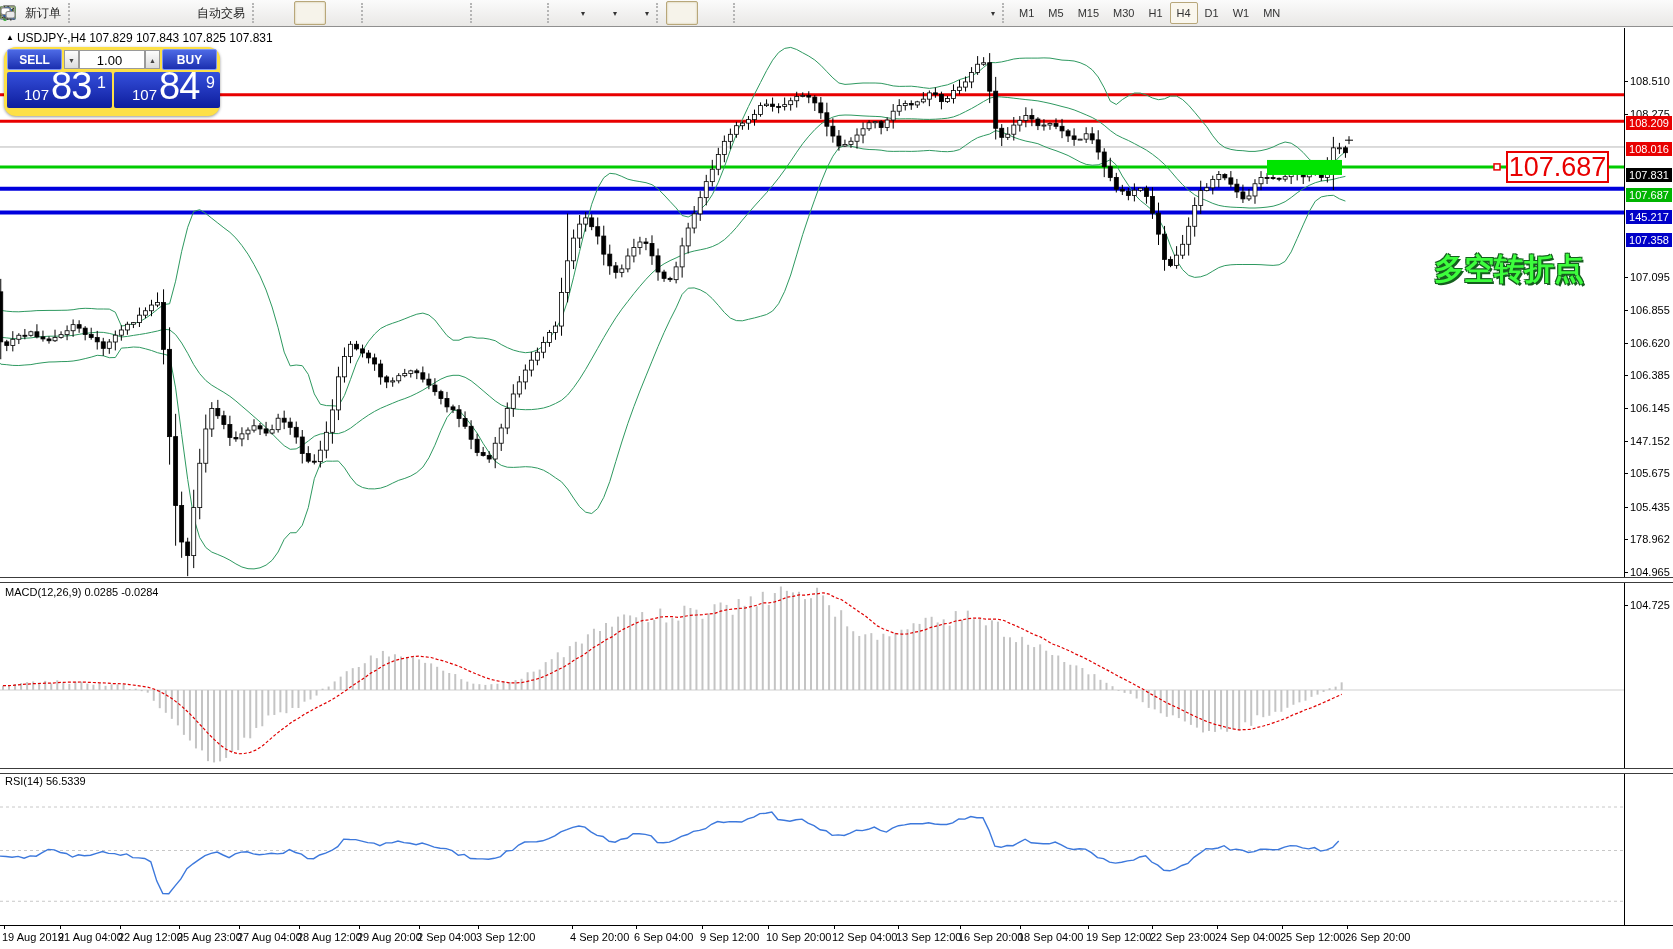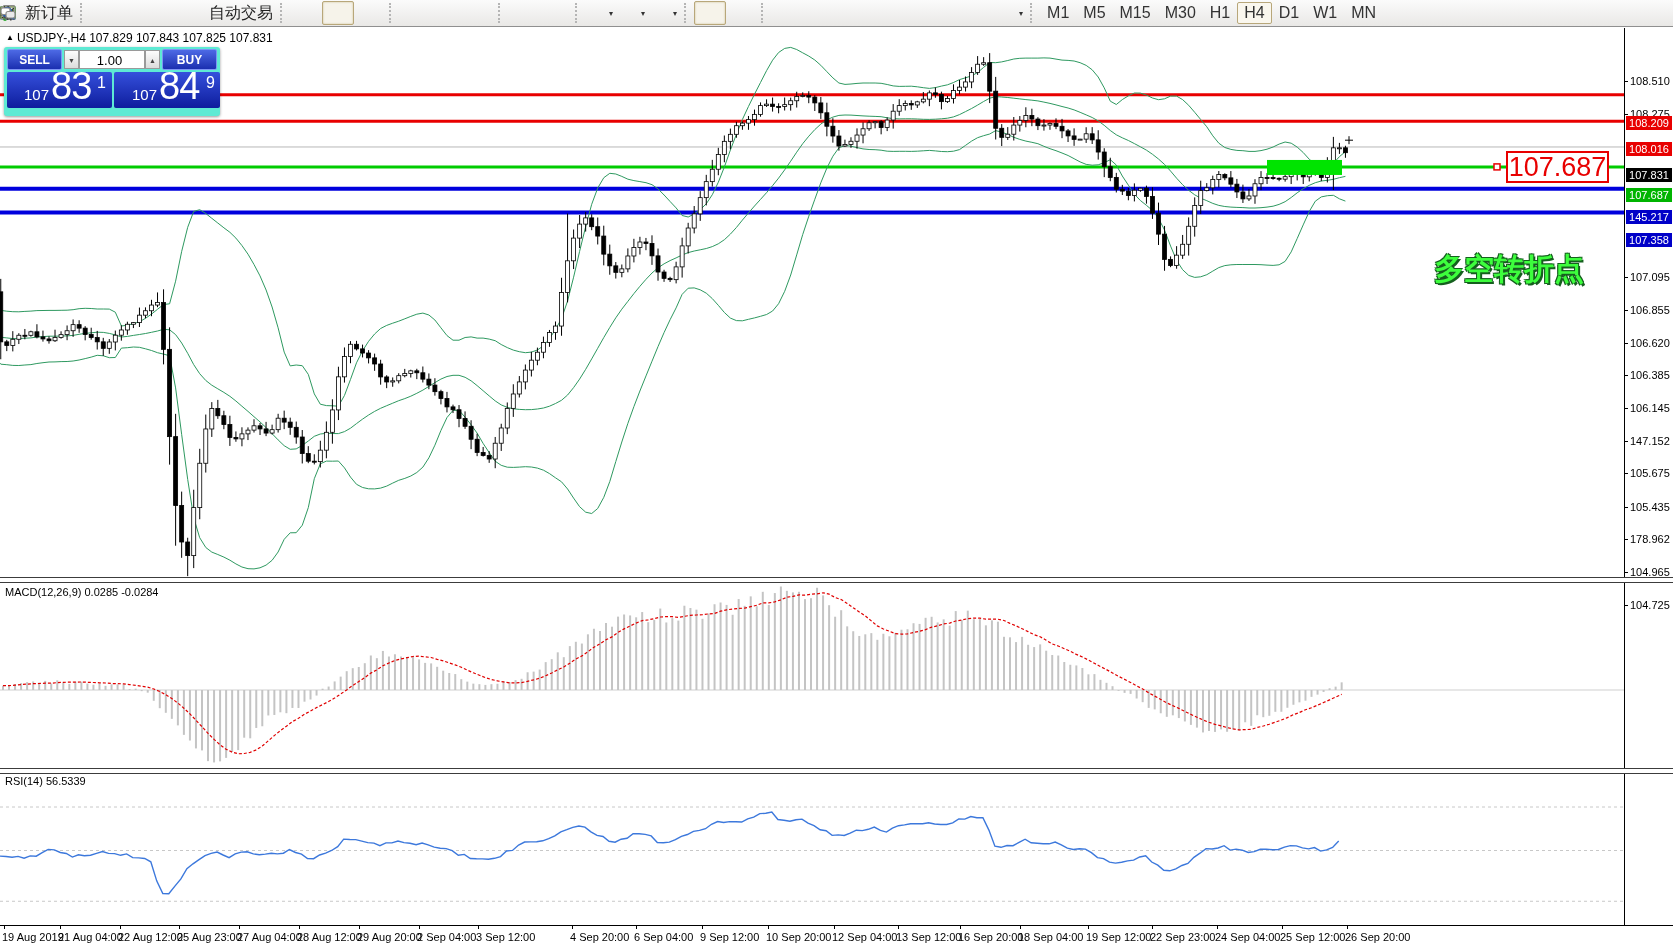--- a/index.html
+++ b/index.html
@@ -6,43 +6,43 @@
   #root{position:relative;width:1673px;height:949px;background:#fff;overflow:hidden;
         font-family:"Liberation Sans","DejaVu Sans",sans-serif;}
   
   #toolbar{position:absolute;left:0;top:0;width:1673px;height:27px;
            background:linear-gradient(#fbfbfb,#e9e8e6);border-bottom:1px solid #8f8f8f;
            display:flex;align-items:center;padding:0 2px;box-sizing:border-box;}
   .tb-btn{height:22px;min-width:24px;display:flex;align-items:center;justify-content:center;
           gap:3px;padding:0 3px;border:1px solid transparent;border-radius:2px;color:#222;
           font-size:12px;white-space:nowrap;cursor:default;}
   .tb-btn.active{background:#f6f3ea;border:1px solid #b8a77a;box-shadow:inset 0 0 2px #c9bb8e;}
-  .tb-btn .lbl{font-size:16px;}
+  .tb-btn .lbl{font-size:12px;}
   .caret{font-size:8px;color:#333;margin-left:1px;}
   .grip{width:5px;height:20px;margin:0 3px;border-left:2px dotted #b5b5b5;}
-  .tf-btn{height:20px;padding:0 6px;font-size:16px;color:#333;display:flex;align-items:center;
+  .tf-btn{height:20px;padding:0 6px;font-size:11px;color:#333;display:flex;align-items:center;
           border:1px solid transparent;border-radius:2px;}
   .tf-btn.active{background:#faf7ee;border:1px solid #b8a77a;}
   #tb-right{margin-left:auto;display:flex;align-items:center;gap:4px;padding-right:6px;}
   
   .pane-sep{position:absolute;left:0;width:1673px;height:4px;background:#fff;
             border-top:1px solid #3c3c3c;border-bottom:1px solid #3c3c3c;z-index:6;}
   #plot-right-border{position:absolute;left:1624px;top:28px;width:1px;height:897px;background:#000;z-index:5;}
   #bottom-border{position:absolute;left:0;top:925px;width:1673px;height:1px;background:#000;z-index:5;}
   #price-axis,#macd-axis,#rsi-axis{position:absolute;left:1625px;width:48px;z-index:4;margin-top:28px;}
   .ax-lab{position:absolute;left:5px;font-size:11px;color:#000;}
   .ax-tick{position:absolute;left:-1px;width:4px;height:1px;background:#000;}
   .px-tag{position:absolute;left:1px;width:46px;height:14px;line-height:14px;color:#fff;
           font-size:11px;text-align:center;z-index:5;}
   #chart-title{position:absolute;left:6px;top:31px;font-size:12px;color:#000;z-index:8;}
   #chart-title .tri{font-size:8px;vertical-align:2px;margin-right:3px;}
   .ind-label{position:absolute;left:5px;font-size:11px;color:#000;z-index:7;}
   
   #trade-panel{position:absolute;left:4px;top:47px;width:216px;height:69px;z-index:9;
-               background:#5eead4;border-radius:3px;box-shadow:0 1px 3px rgba(0,0,0,.4);}
+               background:#fde047;border-radius:12px;box-shadow:0 1px 3px rgba(0,0,0,.4);}
   .tp-btn{position:absolute;top:2px;height:21px;line-height:21px;text-align:center;color:#fff;
           font-size:12px;font-weight:bold;border:1px solid #7d95f5;border-radius:2px;
           background:linear-gradient(#4d6ae5,#1b2fb0);box-sizing:border-box;}
   #sell-btn{left:3px;width:55px;} #buy-btn{left:158px;width:55px;}
   .spin-btn{position:absolute;top:3px;width:15px;height:19px;background:linear-gradient(#fdfdfd,#dcdcdc);
             border:1px solid #9a9a9a;color:#444;font-size:7px;text-align:center;line-height:19px;box-sizing:border-box;}
   #vol-down{left:60px;} #vol-up{left:141px;}
   #vol-box{position:absolute;left:75px;top:3px;width:66px;height:19px;background:#fff;border:1px solid #9a9a9a;
            font-size:13px;color:#000;text-align:center;line-height:19px;padding-right:5px;box-sizing:border-box;}
   .tp-price{position:absolute;top:25px;height:36px;background:linear-gradient(#3550dc,#0e1d9d);

